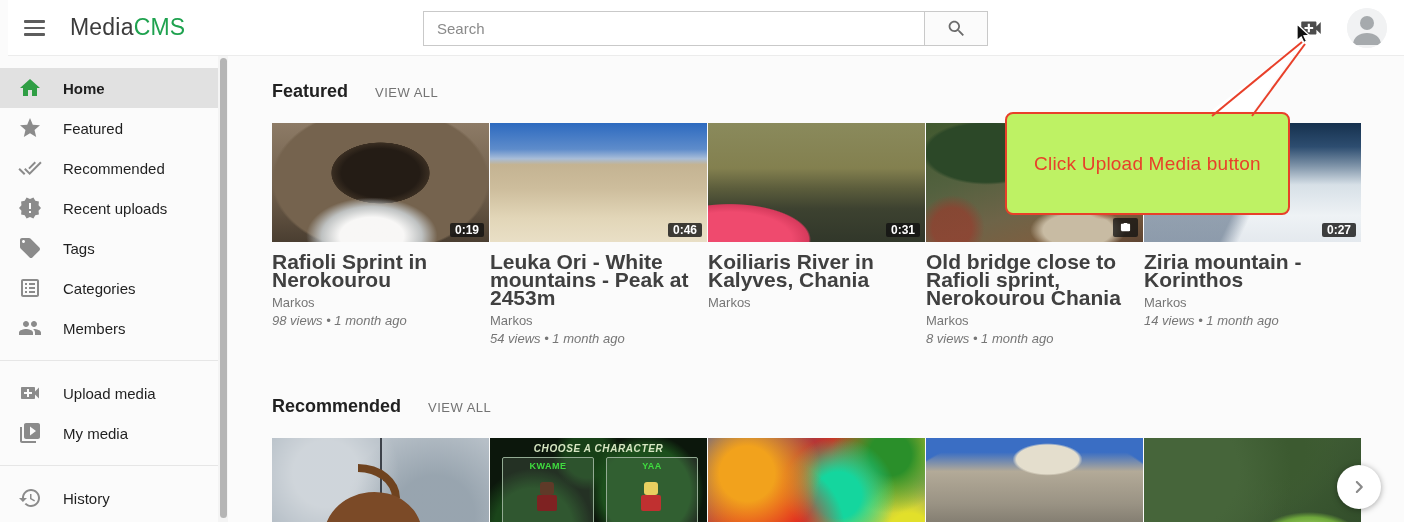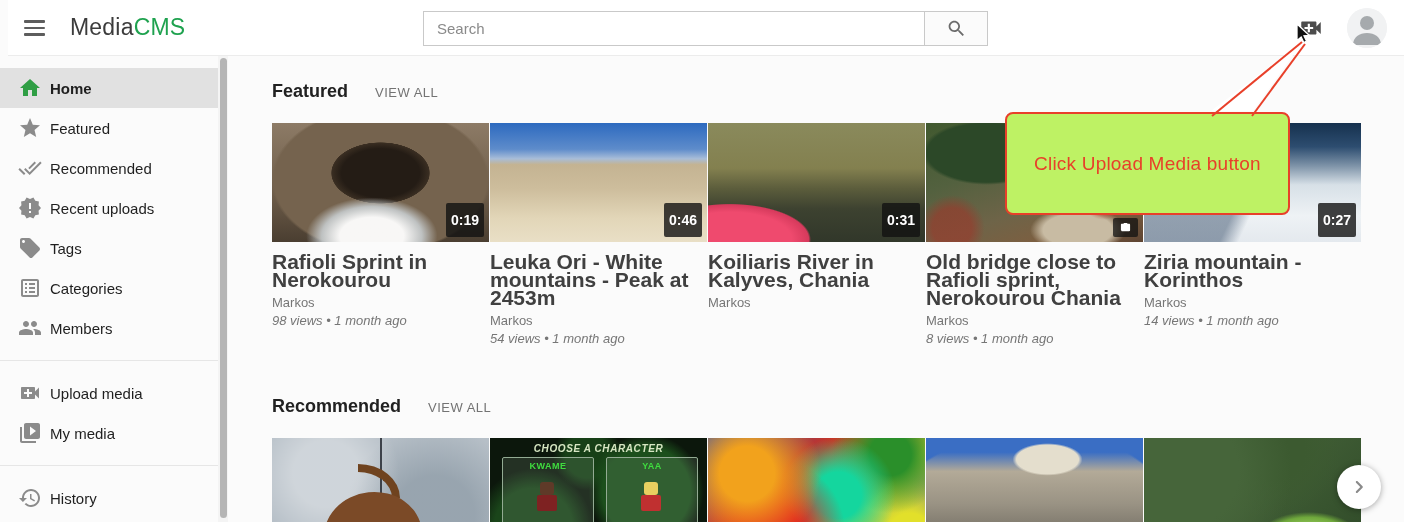--- a/index.html
+++ b/index.html
@@ -22,39 +22,39 @@
     display:flex; align-items:center; justify-content:center; cursor:pointer; }
   .upload-top { position:absolute; left:1290px; top:15px; width:26px; height:26px; cursor:pointer; }
   .avatar { position:absolute; left:1339px; top:8px; width:40px; height:40px; border-radius:50%;
     background:#f1f2f3; overflow:hidden; cursor:pointer; }
 
   
   .sidebar { position:absolute; left:0; top:56px; width:228px; height:466px; background:#fbfbfb; z-index:20; }
   .sb-track { position:absolute; right:0; top:0; width:10px; height:466px; background:#f4f4f4; }
   .sb-thumb { position:absolute; right:1.5px; top:2px; width:7px; height:460px; background:#b5b5b5; border-radius:4px; cursor:pointer; }
   .sb-list { padding-top:12px; }
-  .sb-item { width:218px; height:40px; display:flex; align-items:center; padding-left:18px; gap:8px;
+  .sb-item { width:218px; height:40px; display:flex; align-items:center; padding-left:18px; gap:21px;
     cursor:pointer; font-size:15px; color:#1f1f1f; }
   .sb-item svg { flex:0 0 24px; fill:#8b8b8b; }
   .sb-item.active { background:#e1e1e1; font-weight:bold; }
   .sb-item.active svg { fill:#2f9e44; }
   .sb-divider { height:1px; background:#e6e6e6; margin:12px 0; width:218px; }
 
   
   .main { position:absolute; left:228px; top:56px; width:1176px; height:466px; padding-left:44px; }
   .sec-head { display:flex; align-items:baseline; gap:27px; }
   .sec-head.first { margin-top:25px; }
   .sec-head.second { margin-top:50px; }
   .sec-title { font-size:18px; font-weight:bold; color:#212121; }
   .view-all { font-size:13px; font-weight:500; color:#737373; letter-spacing:.5px; text-decoration:none; cursor:pointer; }
   .card-row { display:flex; gap:1px; margin-top:21px; }
   .card { width:217px; cursor:pointer; }
   .thumb { position:relative; width:217px; height:119px; overflow:hidden; background:#888; }
   .dur { position:absolute; right:5px; bottom:5px; background:rgba(18,18,18,.8); color:#fff;
-    font-size:14px; font-weight:bold; padding:10px 5px; border-radius:2px; line-height:14px; }
+    font-size:12px; font-weight:bold; padding:0 5px; border-radius:2px; line-height:14px; }
   .photo-badge { position:absolute; right:5px; bottom:5px; background:rgba(18,18,18,.75);
     padding:4px 6px; border-radius:2px; display:flex; }
   .card-title { margin-top:11px; font-size:21px; font-weight:bold; color:#404040; line-height:18px; padding-right:10px; }
   .card-author { margin-top:6px; font-size:13px; color:#767676; }
   .card-meta { margin-top:3px; font-size:13px; color:#767676;font-style:italic; }
 
   
   .t-f1 { background:
     radial-gradient(ellipse 42% 45% at 46% 95%, rgba(255,255,255,.95) 0 35%, rgba(215,225,232,.75) 55%, transparent 72%),
     radial-gradient(ellipse 30% 34% at 50% 42%, #241c15 0 60%, #3a2e22 75%, transparent 76%),

